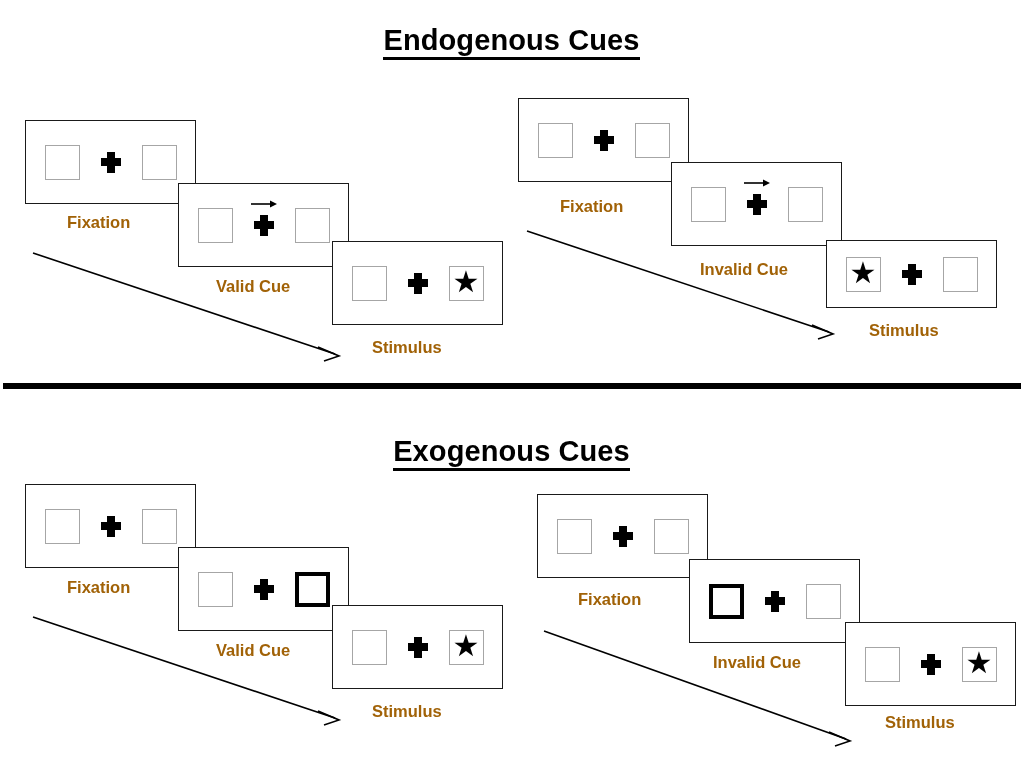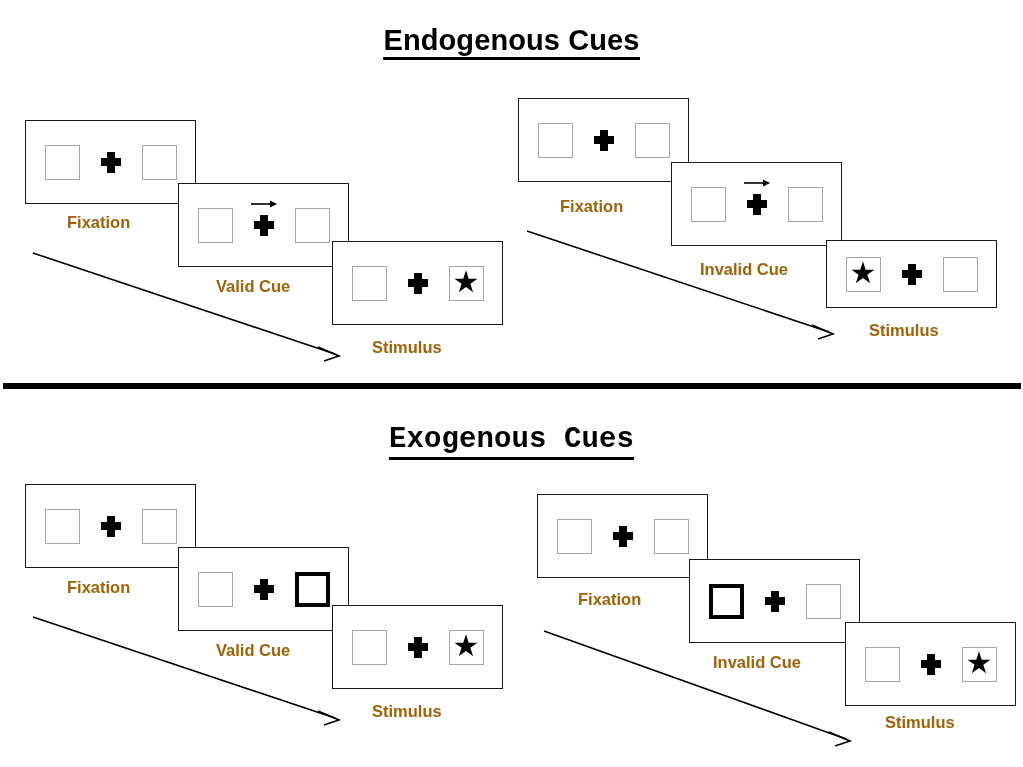--- a/index.html
+++ b/index.html
@@ -31,21 +31,21 @@
     font-size: 29px;
     font-weight: bold;
     letter-spacing: 0.1px;
     color: #000;
   }
   .section-title span {
     border-bottom: 3px solid #000;
     padding-bottom: 1px;
   }
   #title-endogenous { top: 24px; }
-  #title-exogenous  { top: 423px; font-family: Liberation Mono, monospace; }
+  #title-exogenous  { top: 435px; }
 
   
   .divider {
     position: absolute;
     left: 3px;
     top: 383px;
     width: 1018px;
     height: 6px;
     background: #000;
   }

